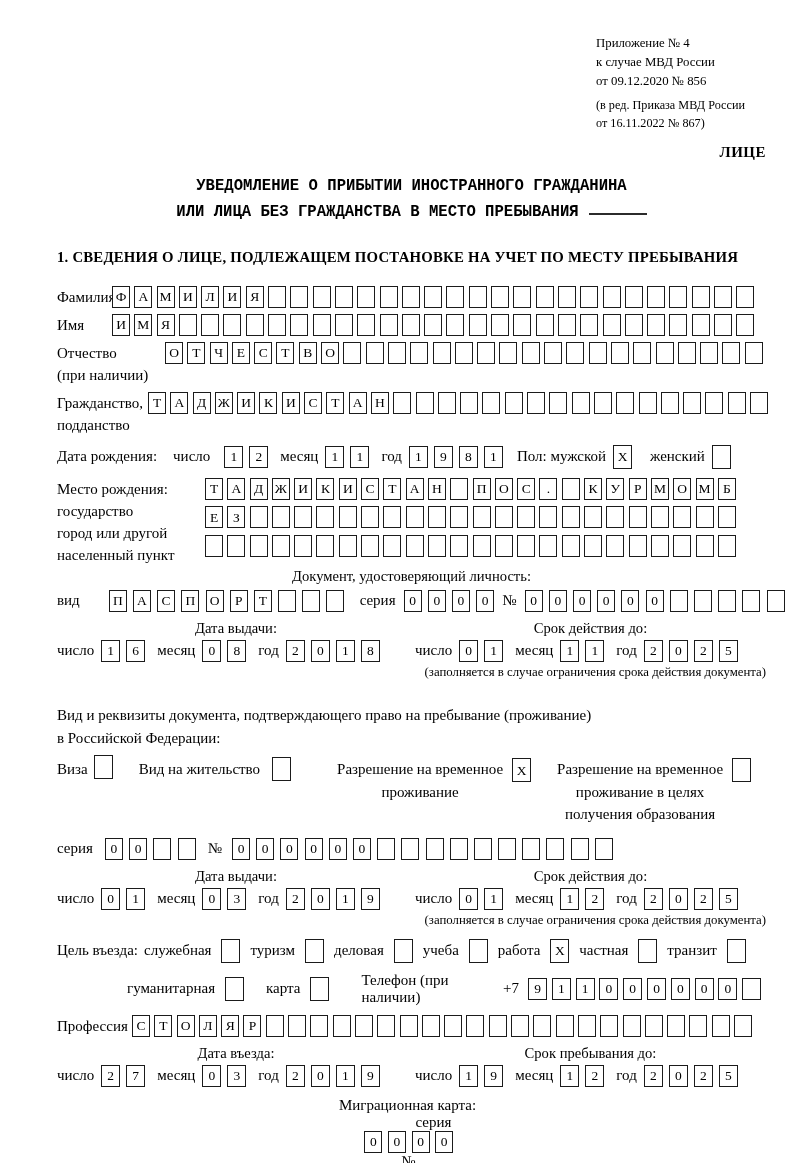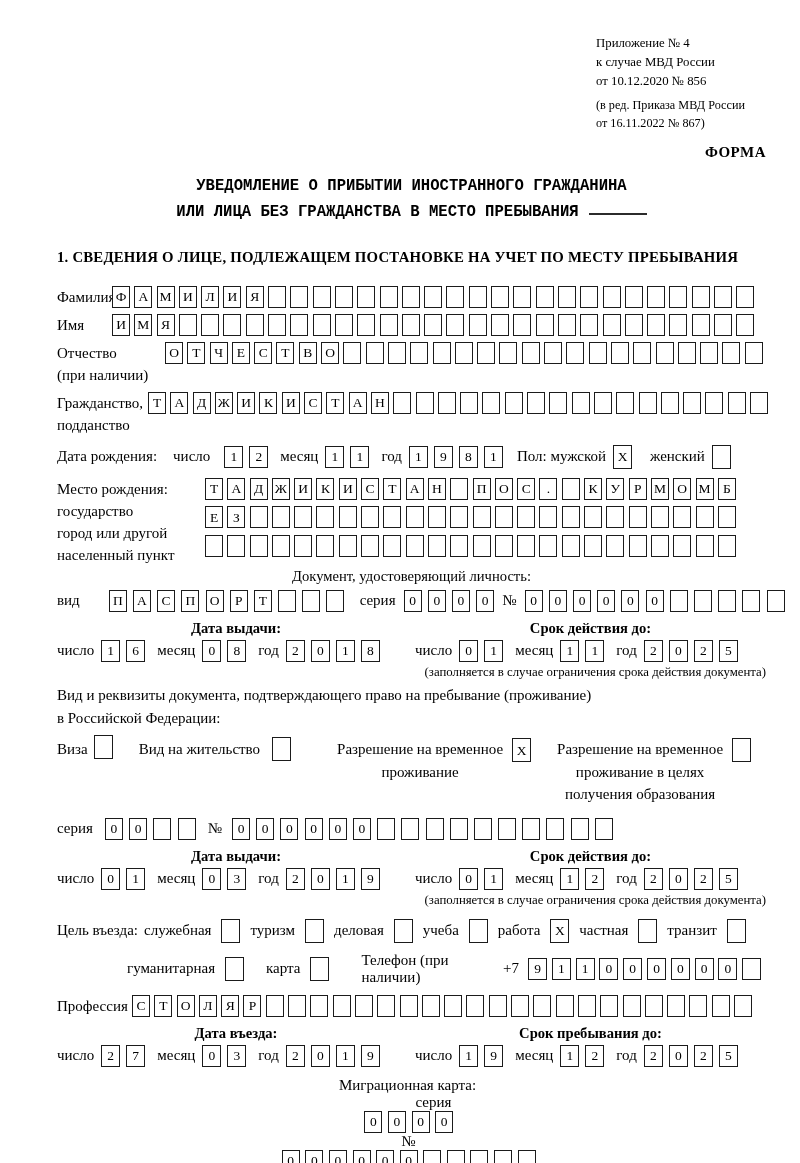--- a/index.html
+++ b/index.html
@@ -34,33 +34,33 @@
   .w108 { width: 108px; }
   .w91  { width: 91px; }
   .w148 { width: 148px; }
   .w75  { width: 75px; }
   .stack .cells { margin-bottom: 6.5px; }
   
   .dates-row { display: flex; margin-top: 8px; }
   .dcol { display: flex; flex-direction: column; }
   .dcol.left { width: 358px; }
   .dcol.right { width: 351px; }
-  .dhead { text-align: center; font-size: 14.6px; margin-bottom: 3px; font-weight: bold; }
+  .dhead { text-align: center; font-size: 14.6px; margin-bottom: 3px; }
   .dline { display: flex; align-items: center; }
   .dline .dlbl { margin-right: 7px; }
   .dline .cells { margin-right: 6px; }
   .dline .cell { margin-right: 6px; width: 19px; }
   .note { font-size: 12.8px; text-align: right; margin-top: 3px; }
   
   .center-heading { text-align: center; font-weight: normal; font-size: 14.6px; margin-top: 9px; }
   .docline { display: flex; align-items: center; margin-top: 5px; }
   .docline .cell { margin-right: 6.2px; }
   .docline .gap { margin-left: 9px; margin-right: 8px; }
   
-  .intro { margin-top: 4px; line-height: 1.55; }
+  .intro { margin-top: 24px; line-height: 1.55; }
   .res-options { display: flex; align-items: flex-start; margin-top: 8px; }
   .opt { display: flex; align-items: flex-start; }
   .opt .opt-lines { text-align: center; line-height: 1.5; }
   .opt .opt-lines span { display: block; }
   .opt .cb { margin-left: 9px; }
   .opt1 { margin-right: 26px; } .opt1 .cb { margin-left: 6px; margin-top: -3px; }
   .opt2 { margin-right: 46px; align-items: flex-end; } .opt2 .cb { margin-left: 12px; margin-top: -3px; }
   .opt3 { margin-right: 26px; }
   
   .purpose { display: flex; align-items: center; margin-top: 11px; }
@@ -83,28 +83,28 @@
   .rep .cell { width: 19px; height: 24px; margin-right: 4.6px; }
 </style>
 </head>
 <body>
 
 <div class="page">
 
   <div class="appendix">
     <div>Приложение № 4</div>
     <div>к случае МВД России</div>
-    <div>от 10.12.2020 № 856</div>
+    <div>от 09.12.2020 № 856</div>
     <div class="amend">
       <div>(в ред. Приказа МВД России</div>
       <div>от 16.11.2022 № 867)</div>
     </div>
   </div>
 
-  <div class="forma">ФОРМА</div>
+  <div class="forma">ЛИЦЕ</div>
 
   <div class="title">
     <div>УВЕДОМЛЕНИЕ О ПРИБЫТИИ ИНОСТРАННОГО ГРАЖДАНИНА</div>
     <div><span>ИЛИ ЛИЦА БЕЗ ГРАЖДАНСТВА В МЕСТО ПРЕБЫВАНИЯ</span><span class="title-underline"></span></div>
   </div>
 
   <div class="sec-heading">1. СВЕДЕНИЯ О ЛИЦЕ, ПОДЛЕЖАЩЕМ ПОСТАНОВКЕ НА УЧЕТ ПО МЕСТУ ПРЕБЫВАНИЯ</div>
 
   <div class="row" style="margin-top:20px">
     <div class="lbl w55">Фамилия</div>

